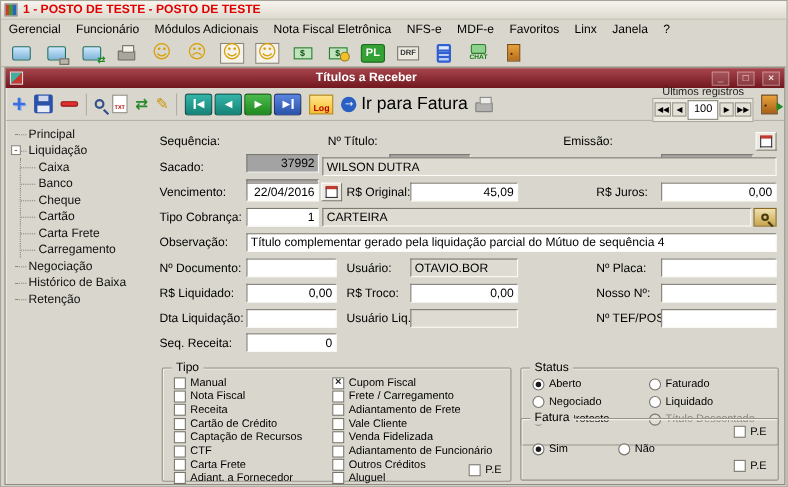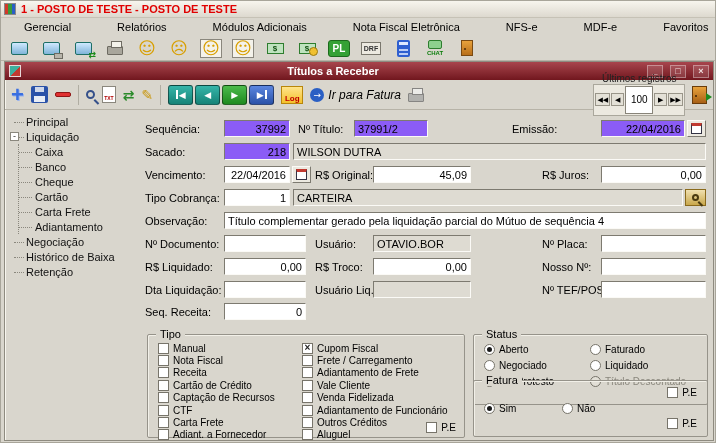--- a/index.html
+++ b/index.html
@@ -7,21 +7,21 @@
   body{font-family:"Liberation Sans",sans-serif;background:#d9d6cd;overflow:hidden;}
   .screen{position:relative;width:716px;height:443px;background:#d9d6cd;border:1px solid #a8a59a;overflow:hidden;text-align:center;}
 
   
   .titlebar{position:absolute;top:0;left:0;right:0;height:17px;background:linear-gradient(#f7f5ee,#ddd9cf);display:flex;align-items:center;padding-left:3px;gap:5px;border-bottom:1px solid #c6c2b6;}
   .aicon{width:12px;height:12px;border:1px solid #888;background:linear-gradient(90deg,#d03a2a 33%,#3a9a3a 33% 66%,#2a5fc4 66%);flex:none;}
   .title-text{color:#e00000;font-weight:bold;font-size:11px;white-space:nowrap;}
 
   
   .menubar{position:absolute;top:17px;left:0;right:0;height:18px;display:flex;align-items:center;font-size:11px;}
-  .menu-item{padding:2px 23px;white-space:nowrap;}
+  .menu-item{padding:2px 7px;white-space:nowrap;}
 
   
   .toolbar{position:absolute;top:35px;left:0;right:0;height:25px;display:flex;align-items:center;padding-left:5px;gap:6px;border-bottom:1px solid #b7b3a7;}
   .tbtn{width:26px;height:22px;display:flex;align-items:center;justify-content:center;position:relative;flex:none;}
   .glyph{font-family:"DejaVu Sans",sans-serif;}
   .mon{width:17px;height:13px;border:1px solid #1d6f66;background:linear-gradient(#cfe9ff,#7fb4d8);border-radius:2px;position:relative;}
   .mini-print{position:absolute;right:1px;bottom:0;width:9px;height:6px;background:#b8b5ab;border:1px solid #6e6b62;}
   .mini-arrow{position:absolute;right:0;bottom:-1px;font-size:9px;color:#1b8a1b;font-weight:bold;line-height:9px;}
   .printer-shape{width:16px;height:9px;background:#a9a69c;border:1px solid #6e6b62;border-radius:1px;position:relative;margin-top:5px;}
   .printer-shape::before{content:"";position:absolute;top:-6px;left:3px;width:9px;height:5px;background:#f4f2ea;border:1px solid #6e6b62;}
@@ -63,47 +63,47 @@
   .pen-glyph{font-size:14px;color:#c8960c;}
   .navgroup{display:flex;gap:2px;flex:none;}
   .nav{width:25px;height:20px;border-radius:3px;color:#fff;font-size:9px;display:flex;align-items:center;justify-content:center;gap:1px;border:1px solid rgba(0,0,0,.45);font-family:"DejaVu Sans",sans-serif;}
   .nav .bar{width:2px;height:9px;background:#fff;}
   .nav-first,.nav-prev{background:linear-gradient(#35b5a9,#168377);}
   .nav-next{background:linear-gradient(#4cbb4c,#1f8a1f);}
   .nav-last{background:linear-gradient(#5b86e0,#2a52a8);}
   .log-box{width:22px;height:18px;background:linear-gradient(#ffe48a,#f4c12c);border:1px solid #b8860b;font-size:8px;font-weight:bold;color:#c00000;display:flex;align-items:flex-end;justify-content:center;}
   .goto-wrap{display:flex;align-items:center;gap:4px;flex:none;}
   .goto-circle{width:14px;height:14px;border-radius:50%;background:#2a5fc4;color:#fff;font-size:9px;display:flex;align-items:center;justify-content:center;font-family:"DejaVu Sans",sans-serif;}
-  .goto-label{font-size:12px;color:#000;white-space:nowrap;font-style:italic;}
+  .goto-label{font-size:16px;color:#000;white-space:nowrap;}
   .printer-gray{filter:grayscale(1);opacity:.75;}
   .ultimos{display:flex;flex-direction:column;align-items:center;margin-left:auto;flex:none;}
   .ul-label{font-size:10px;color:#222;line-height:10px;white-space:nowrap;}
   .ul-controls{display:flex;align-items:center;gap:1px;border:1px solid #aaa79c;background:#ece9e0;padding:1px;}
   .sb{min-width:13px;height:13px;font-size:7px;display:flex;align-items:center;justify-content:center;border:1px solid #999589;background:#e4e1d7;font-family:"DejaVu Sans",sans-serif;padding:0 1px;}
-  .cnt{min-width:28px;height:28px;background:#fff;border:1px solid #888479;font-size:10px;display:flex;align-items:center;justify-content:center;padding:0 3px;}
+  .cnt{min-width:28px;height:18px;background:#fff;border:1px solid #888479;font-size:10px;display:flex;align-items:center;justify-content:center;padding:0 3px;}
   .exit-door{width:15px;height:18px;background:linear-gradient(#e8a23c,#a86014);border:1px solid #6a3c0a;position:relative;}
   .exit-door::before{content:"";position:absolute;left:2px;top:8px;width:2px;height:2px;background:#3a2206;border-radius:50%;}
   .exit-door::after{content:"";position:absolute;right:-6px;top:6px;width:0;height:0;border-left:6px solid #1f8a1f;border-top:4px solid transparent;border-bottom:4px solid transparent;}
 
   
   .tree{position:absolute;left:5px;top:52px;width:132px;height:322px;font-size:11px;color:#111;}
   .titem{position:relative;height:15px;display:flex;align-items:center;white-space:nowrap;}
   .troot{padding-left:16px;}
   .troot::before{content:"";position:absolute;left:4px;top:8px;width:10px;border-top:1px dotted #8a877d;}
   .exp{position:absolute;left:0;top:3px;width:9px;height:9px;border:1px solid #8a877d;background:#fff;font-size:9px;line-height:7px;text-align:center;color:#333;}
   .exp::after{content:"-";}
   .tchildren{margin-left:8px;border-left:1px dotted #8a877d;}
   .tchild{padding-left:16px;}
   .tchild::before{content:"";position:absolute;left:0;top:8px;width:13px;border-top:1px dotted #8a877d;}
 
   
   .lbl{position:absolute;height:17px;display:flex;align-items:center;font-size:11px;color:#000;white-space:nowrap;}
   .fld{position:absolute;height:17px;border:1px solid;border-color:#7d7a70 #fbfaf6 #fbfaf6 #7d7a70;background:#fff;font-size:11px;padding:1px 3px;display:flex;align-items:center;white-space:nowrap;overflow:hidden;}
   .fld.num{justify-content:flex-end;}
-  .fld.pink{background:#8b5cf6;}
+  .fld.pink{background:#a3a3a3;margin-top:20px;}
   .fld.gray{background:#dedbd2;}
   .calbtn{position:absolute;width:19px;height:17px;background:#ece9e0;border:1px solid;border-color:#fbfaf6 #7d7a70 #7d7a70 #fbfaf6;display:flex;align-items:center;justify-content:center;}
   .cal{width:11px;height:11px;background:#fff;border:1px solid #334;border-top:3px solid #c23a30;}
   .magbtn{position:absolute;width:21px;height:17px;background:linear-gradient(#f0e0b0,#c9a84c);border:1px solid #8a6a1c;display:flex;align-items:center;justify-content:center;}
   .magbtn .mag{border-color:#4a3a10;width:7px;height:7px;}
   .magbtn .mag::after{background:#4a3a10;left:5px;top:5px;}
 
   
   .group{position:absolute;border:1px solid #96938a;border-radius:2px;box-shadow:inset 1px 1px 0 #f2f0e8;}
   .gtitle{position:absolute;top:-7px;left:8px;background:#d9d6cd;padding:0 4px;font-size:11px;}
@@ -122,21 +122,21 @@
 
 <div class="screen">
 
   <div class="titlebar">
     <span class="aicon"></span>
     <span class="title-text">1 - POSTO DE TESTE - POSTO DE TESTE</span>
   </div>
 
   <div class="menubar">
     <span class="menu-item">Gerencial</span>
-    <span class="menu-item">Relatórios</span>
+    <span class="menu-item">Funcionário</span>
     <span class="menu-item">Módulos Adicionais</span>
     <span class="menu-item">Nota Fiscal Eletrônica</span>
     <span class="menu-item">NFS-e</span>
     <span class="menu-item">MDF-e</span>
     <span class="menu-item">Favoritos</span>
     <span class="menu-item">Linx</span>
     <span class="menu-item">Janela</span>
     <span class="menu-item">?</span>
   </div>
 
@@ -286,21 +286,21 @@
         <div class="titem tchild">
             <span>Cheque</span>
           </div>
         <div class="titem tchild">
             <span>Cartão</span>
           </div>
         <div class="titem tchild">
             <span>Carta Frete</span>
           </div>
         <div class="titem tchild">
-            <span>Adiantamento</span>
+            <span>Carregamento</span>
           </div>
       </div>
       <div class="titem troot">
           <span>Negociação</span>
         </div>
       <div class="titem troot">
           <span>Histórico de Baixa</span>
         </div>
       <div class="titem troot">
           <span>Retenção</span>

